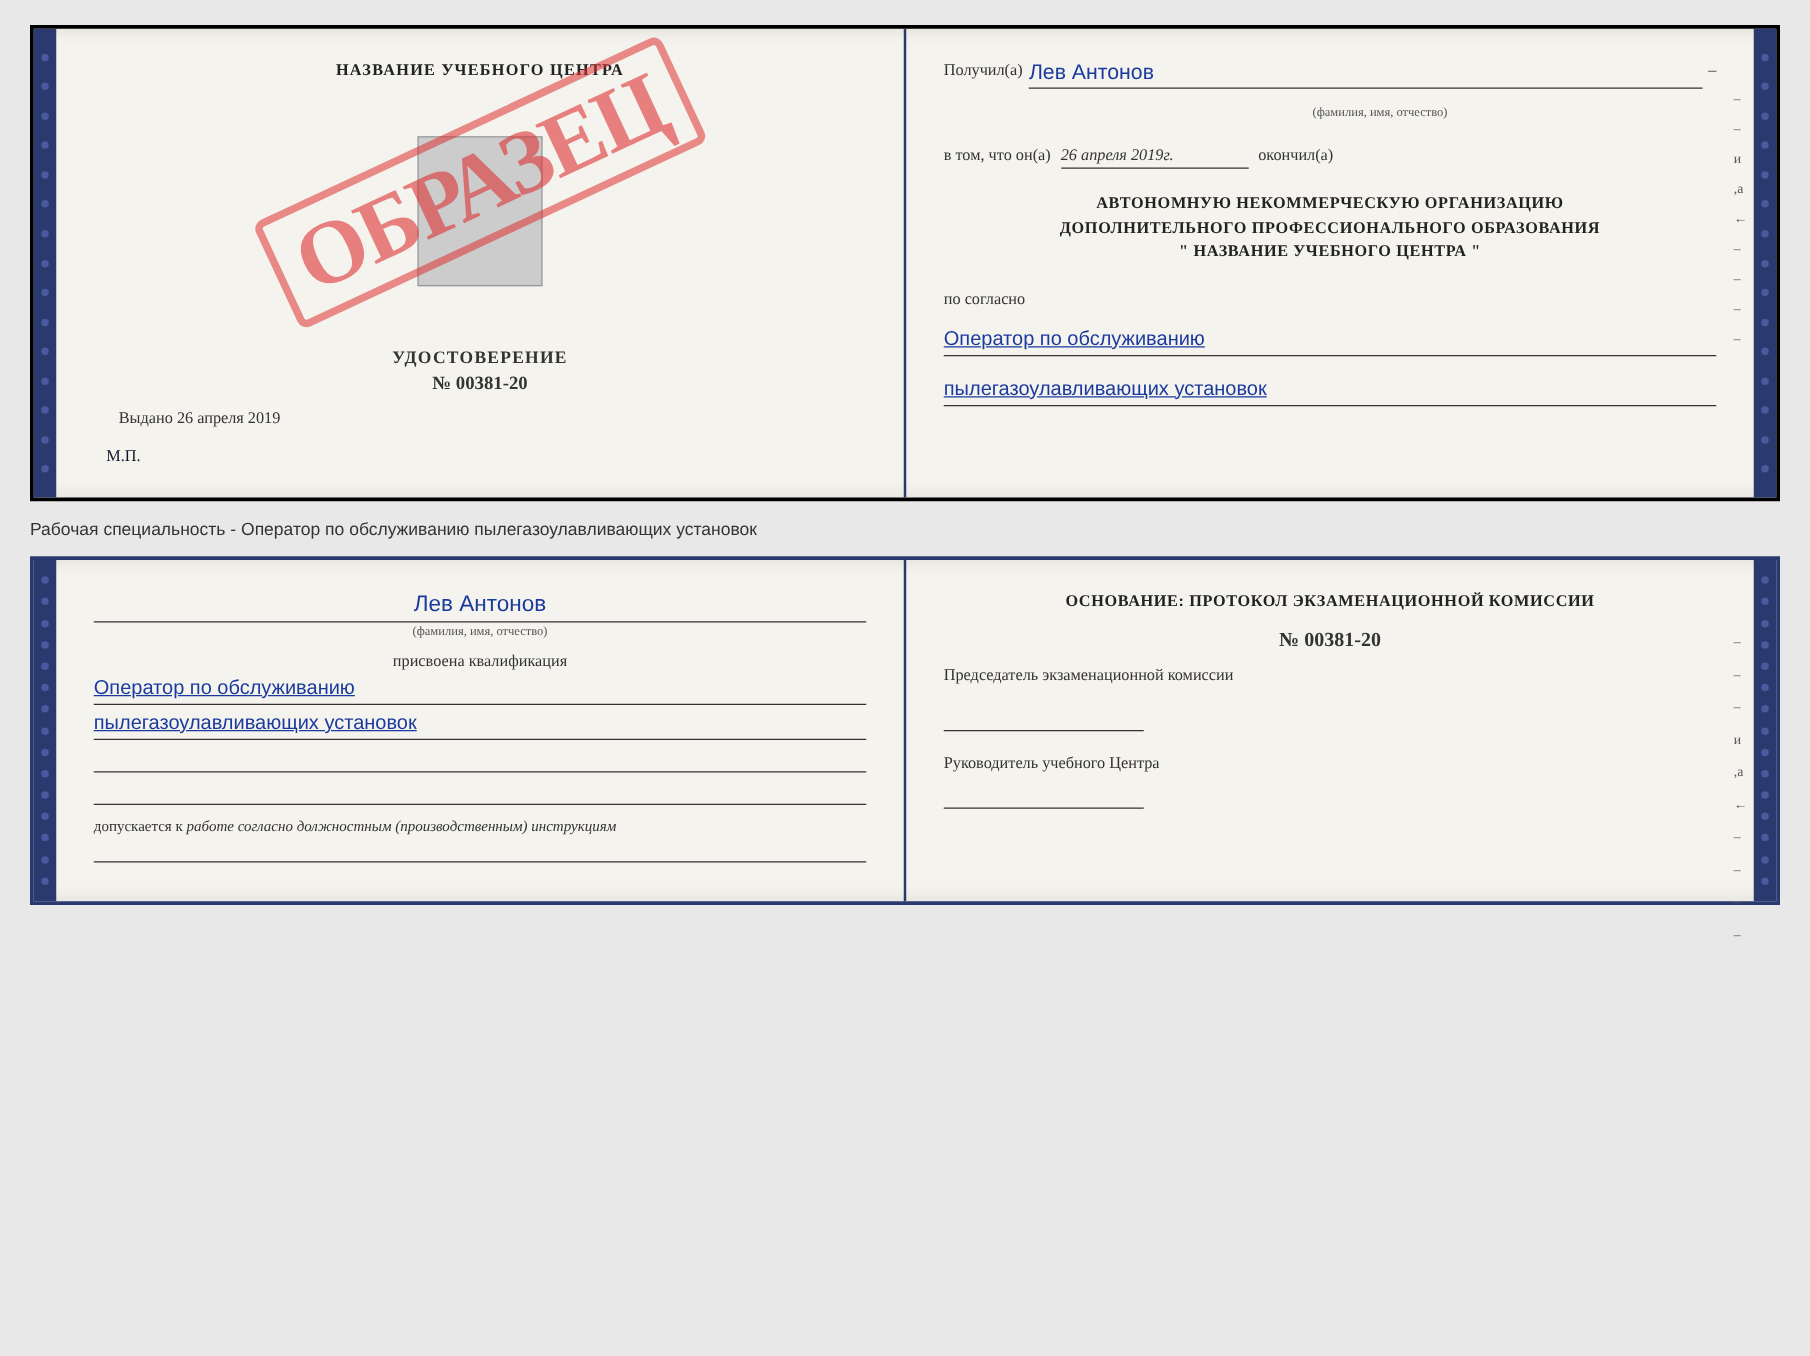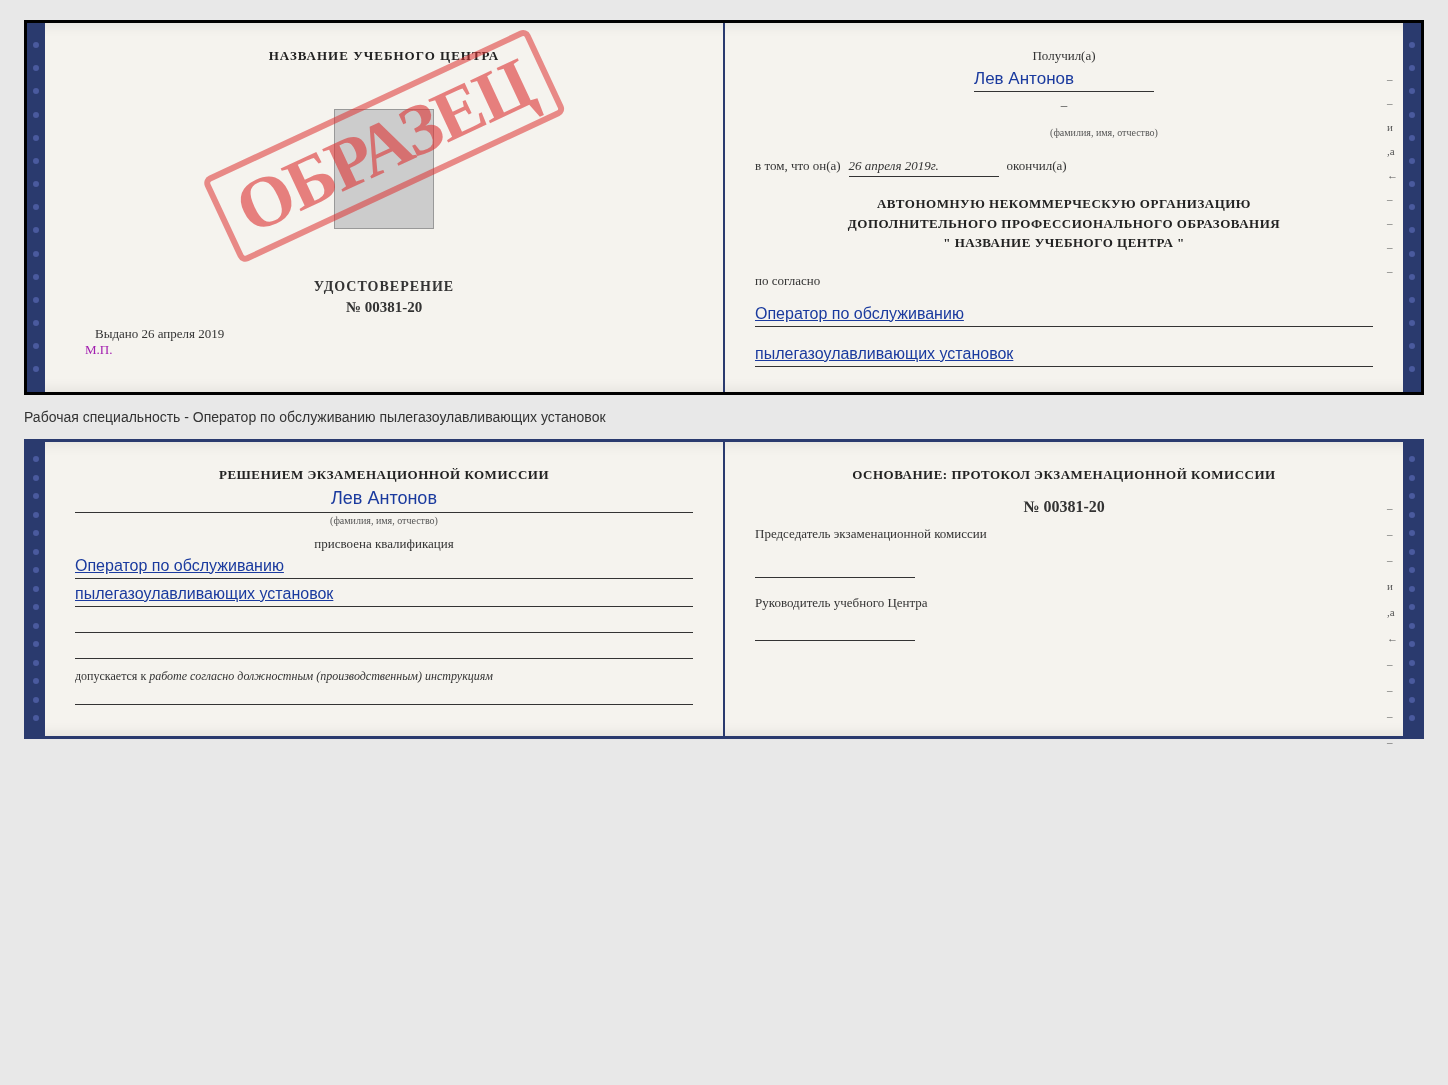--- a/index.html
+++ b/index.html
@@ -138,32 +138,32 @@
       font-size: 13px;
       color: #333;
       margin-top: 10px;
       text-align: left;
       align-self: flex-start;
       padding-left: 20px;
     }
 
     .mp-line {
       font-size: 13px;
-      color: #a21caf;
+      color: #0f172a;
+      margin-top: 15px;
       align-self: flex-start;
       padding-left: 10px;
     }
 
     
     .poluchil-line {
       display: flex;
-      align-items: center;
+      align-items: flex-start;
       gap: 5px;
       font-size: 13px;
-      flex-direction: column;
     }
 
     .poluchil-label { color: #333; white-space: nowrap; }
 
     .poluchil-name {
       font-family: 'Segoe UI', sans-serif;
       font-size: 17px;
       color: #1a3a9e;
       border-bottom: 1px solid #333;
       flex: 1;
@@ -526,21 +526,20 @@
         <div class="spine-dot"></div>
       <div class="spine-dot"></div>
         <div class="spine-dot"></div>
         <div class="spine-dot"></div>
       <div class="spine-dot"></div>
         <div class="spine-dot"></div>
         <div class="spine-dot"></div>
     </div>
 
     <div class="bot-left">
-      <div class="resheniem-title">Решением экзаменационной комиссии</div>
       <div class="person-name-big">Лев Антонов</div>
       <div class="fio-sub2">(фамилия, имя, отчество)</div>
       <div class="prisvoena-label">присвоена квалификация</div>
       <div class="qual-line1">Оператор по обслуживанию</div>
       <div class="qual-line2">пылегазоулавливающих установок</div>
       <div class="blank-line"></div>
       <div class="blank-line"></div>
       <div class="dopuskaetsya-text">
         <span>допускается к</span>
         <span class="dopuskaetsya-italic">работе согласно должностным (производственным) инструкциям</span>

